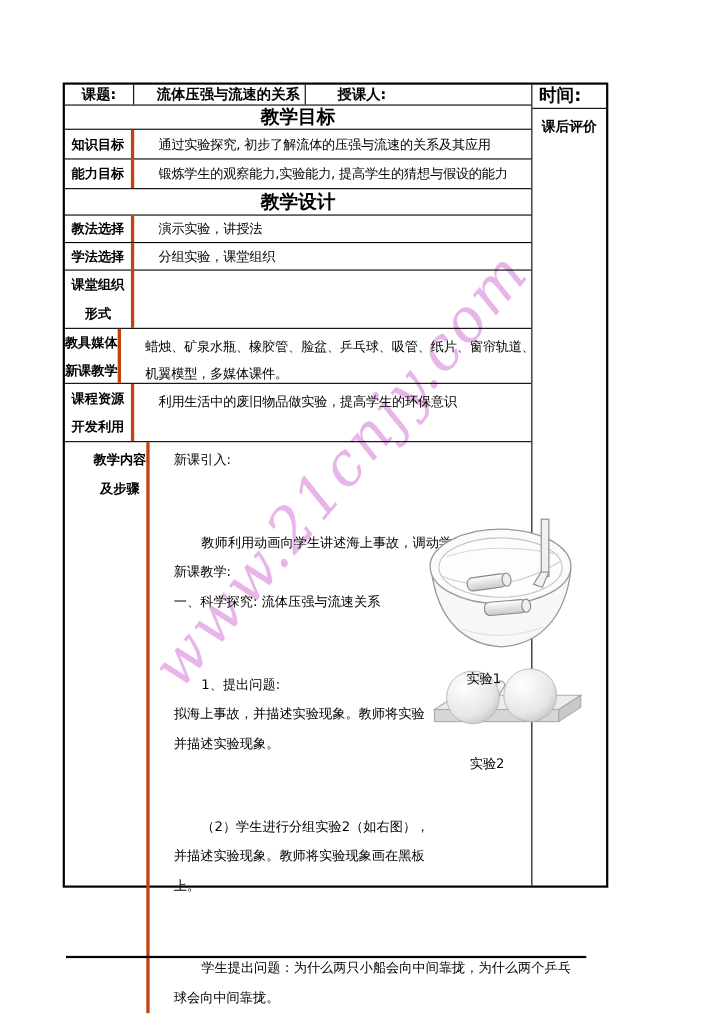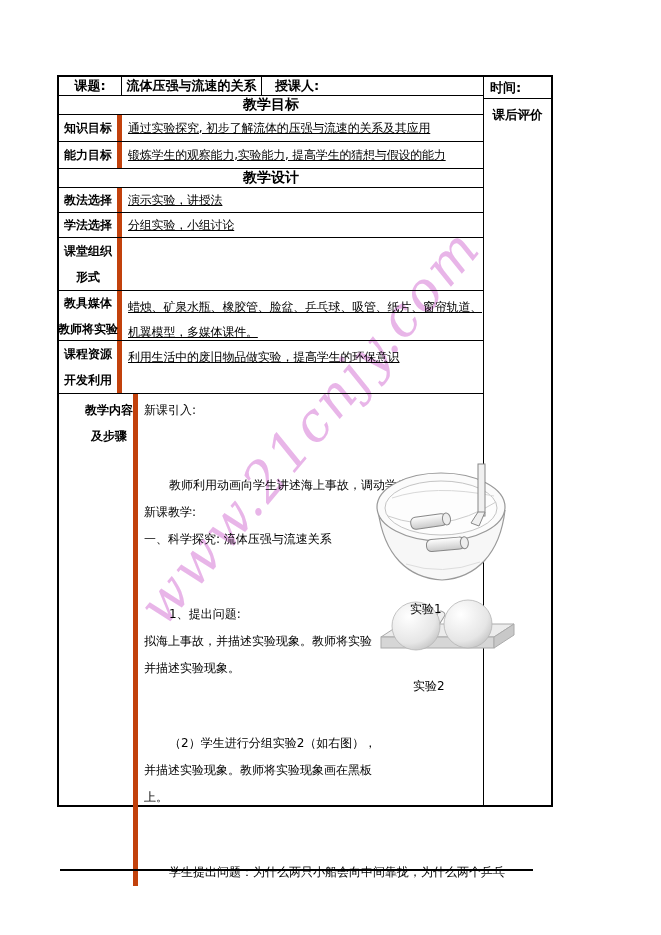--- a/index.html
+++ b/index.html
@@ -10,45 +10,45 @@
   .watermark { position:absolute; left:150px; top:585px; white-space:nowrap;
     font-family:"DejaVu Serif","Liberation Serif",serif; font-style:italic;
     font-size:54px; letter-spacing:3px; color:#e3a3e3; opacity:.8;
     transform:rotate(-50deg); transform-origin:0 50%; z-index:1; }
 
   .doc-table { position:absolute; left:57px; top:75px; width:496px; height:732px;
     border:2px solid #000; display:flex; z-index:2; background:transparent; }
   .main-col { width:425px; border-right:1px solid #000; display:flex; flex-direction:column; }
   .right-col { flex:1; display:flex; flex-direction:column; }
 
-  .row { display:flex; border-bottom:1px solid #000; }
+  .row { display:flex; border-bottom:1px solid #000;gap:16px; }
   .row:last-child { border-bottom:none;padding-left:26px; }
   .h24{height:24px}.h22{height:22px}.h27{height:27px}.h29{height:29px}.h53{height:53px}
   .h28{height:28px}.h25{height:25px}.h55{height:55px}.h50{height:50px}.h54{height:54px}
   .grow { flex:1; }
 
-  .label-cell { width:63px; border-right:5px solid #c2410c; display:flex; flex-direction:column;
+  .label-cell { width:63px; border-right:3px solid #c2410c; display:flex; flex-direction:column;
     justify-content:center; align-items:center; font-weight:bold; font-size:12px; }
   .label-cell .lbl-line { line-height:26px; white-space:nowrap; }
   .label-cell.vtop { justify-content:flex-start; padding-top:3px; }
 
   .content-cell { flex:1; display:flex; flex-direction:column; justify-content:center;
     padding:0 4px 0 6px; font-size:12px; }
   .content-cell.vtop { justify-content:flex-start; padding-top:4px; }
-  .txt-line { line-height:25px; white-space:nowrap; letter-spacing:-0.2px;text-decoration:underline; }
+  .txt-line { line-height:25px; white-space:nowrap; letter-spacing:-0.2px; }
 
   .header-row .hcell { display:flex; align-items:center; justify-content:center;
     font-weight:bold; font-size:13px; border-right:1px solid #000; white-space:nowrap; }
   .header-row .hcell:last-child { border-right:none; }
   .w63{width:63px}.w140{width:140px}.w70{width:70px}
   .section-row { display:flex; align-items:center; justify-content:center;
-    font-weight:bold; font-size:14px; border-bottom:1px solid #000; }
+    font-weight:bold; font-size:17px; border-bottom:1px solid #000; }
 
   .time-cell { height:22px; border-bottom:1px solid #000; display:flex; align-items:center;
-    padding-left:6px; font-weight:bold; font-size:13px; }
+    padding-left:6px; font-weight:bold; font-size:16px; }
   .review-cell { flex:1; display:flex; justify-content:center; padding-top:8px;
     font-weight:bold; font-size:12.5px; }
 
   .content-main { position:relative; flex:1; padding:3px 4px 0 6px; font-size:12px; }
   .body-line { line-height:27px; white-space:nowrap; }
   .body-line.bold { font-weight:normal; }
   .body-line.indent { padding-left:25px;margin-top:48px; }
 
   .fig { position:absolute; z-index:3; }
   .fig-caption { position:absolute; z-index:4; font-size:12px; white-space:nowrap; }
@@ -102,35 +102,35 @@
         <div class="content-cell">
           <div class="txt-line">演示实验，讲授法</div>
         </div>
       </div>
 
       <div class="row h25">
         <div class="label-cell">
           <div class="lbl-line">学法选择</div>
         </div>
         <div class="content-cell">
-          <div class="txt-line">分组实验，小组讨论</div>
+          <div class="txt-line">分组实验，课堂组织</div>
         </div>
       </div>
 
       <div class="row h55">
         <div class="label-cell">
           <div class="lbl-line">课堂组织</div>
           <div class="lbl-line">形式</div>
         </div>
       </div>
 
       <div class="row h50">
         <div class="label-cell">
           <div class="lbl-line">教具媒体</div>
-          <div class="lbl-line">教师将实验</div>
+          <div class="lbl-line">新课教学</div>
         </div>
         <div class="content-cell vtop">
           <div class="txt-line">蜡烛、矿泉水瓶、橡胶管、脸盆、乒乓球、吸管、纸片、窗帘轨道、</div>
           <div class="txt-line">机翼模型，多媒体课件。</div>
         </div>
       </div>
 
       <div class="row h54">
         <div class="label-cell">
           <div class="lbl-line">课程资源</div>
@@ -151,20 +151,21 @@
           <div class="body-line indent">教师利用动画向学生讲述海上事故，调动学生的学习兴趣。</div>
           <div class="body-line bold">新课教学:</div>
           <div class="body-line bold">一、科学探究: 流体压强与流速关系</div>
           <div class="body-line indent">1、提出问题:</div>
           <div class="body-line">拟海上事故，并描述实验现象。教师将实验</div>
           <div class="body-line">并描述实验现象。</div>
           <div class="body-line indent">（2）学生进行分组实验2（如右图），</div>
           <div class="body-line">并描述实验现象。教师将实验现象画在黑板</div>
           <div class="body-line">上。</div>
           <div class="body-line indent">学生提出问题：为什么两只小船会向中间靠拢，为什么两个乒乓</div>
+          <div class="body-line">球会向中间靠拢。</div>
 
           <div class="fig" style="left:236px; top:68px; width:148px; height:126px;">
             <svg width="148" height="126" viewBox="0 0 148 126">
               <defs>
                 <linearGradient id="boatG" x1="0" y1="0" x2="0" y2="1">
                   <stop offset="0" stop-color="#ffffff"></stop>
                     <stop offset="1" stop-color="#c9c9c9"></stop>
                 </linearGradient>
               </defs>
               <path d="M4,48 C10,94 34,116 68,118 C102,116 126,92 131,48" fill="#f7f7f7" stroke="#999" stroke-width="1.2"></path>

